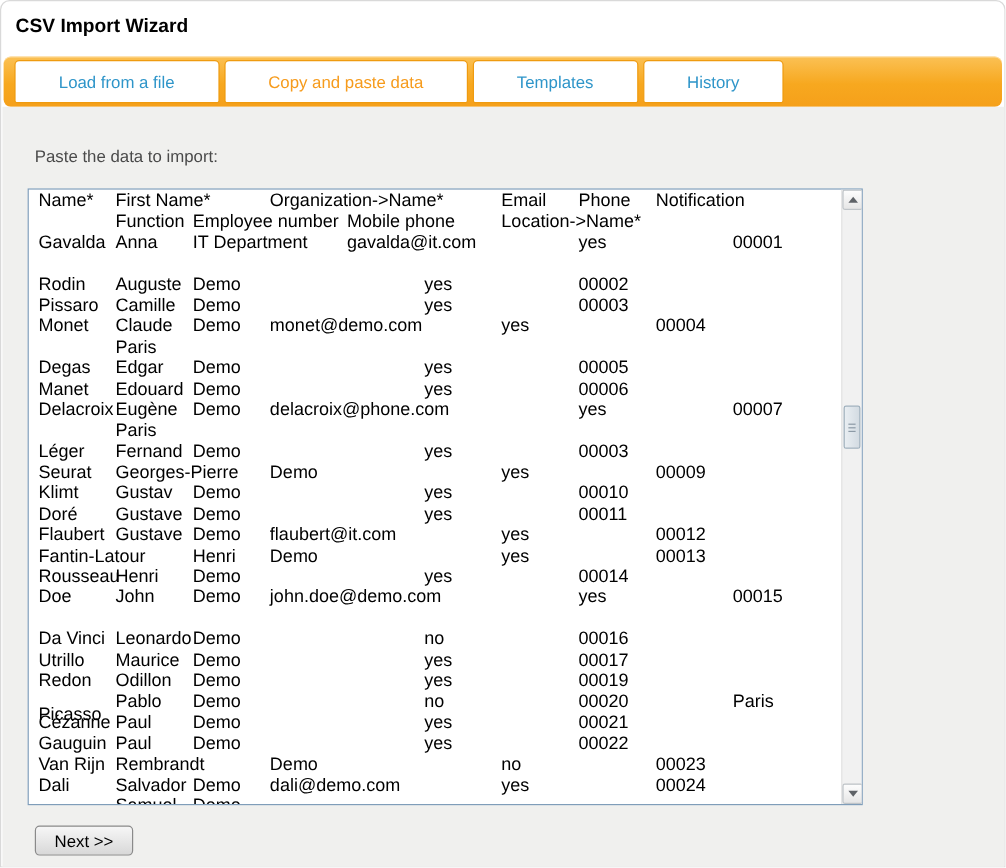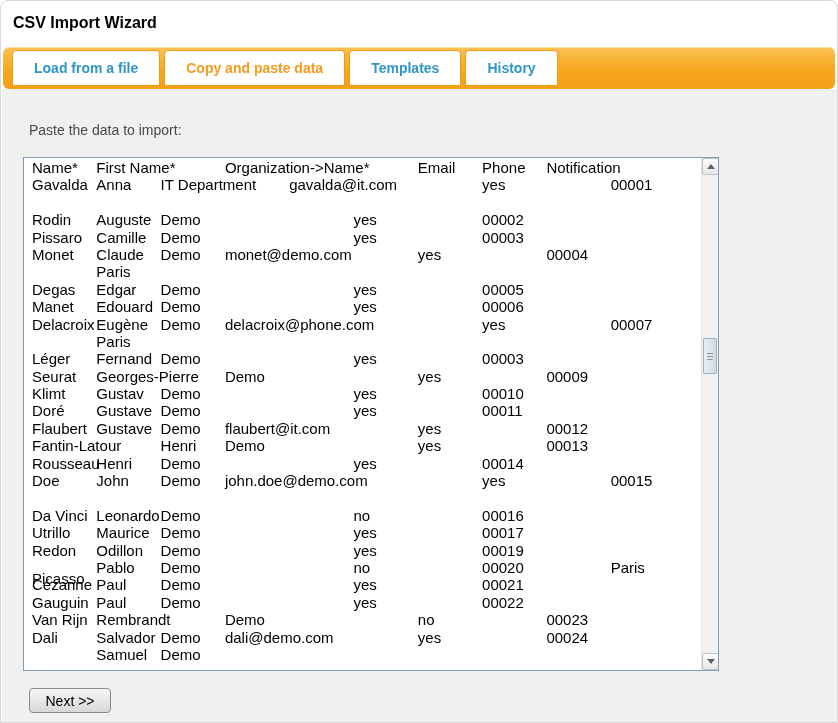--- a/index.html
+++ b/index.html
@@ -15,21 +15,21 @@
     position:absolute;left:2px;top:46px;width:832px;height:42px;
     background:linear-gradient(#fbc155,#f7a81f 55%,#f5a01a);
     border-radius:6px;box-sizing:border-box;
     box-shadow:inset 0 1px 0 rgba(255,255,255,.45);
     display:flex;align-items:flex-start;padding:3px 0 0 9px;
   }
   .tab{
     height:36px;margin-right:4px;background:#fff;
     border:1px solid #ef9b10;border-radius:4px 4px 2px 2px;
     display:flex;align-items:center;justify-content:center;
-    padding:0 21px;font-size:14px;font-weight:bold;color:#2e95c9;
+    padding:0 36px;font-size:14px;font-weight:normal;color:#2e95c9;
     box-sizing:border-box;cursor:pointer;white-space:nowrap;
   }
   .tab.active{color:#f69b1c;}
   .content{
     position:absolute;left:1px;top:88px;width:836px;height:634px;
     background:#f0f0ee;
   }
   .paste-label{
     position:absolute;left:28px;top:121px;font-size:14px;color:#4a4a4a;
   }
@@ -91,20 +91,26 @@
 
   <div class="csv-box">
     <div class="csv-text">
         <div class="csv-row">
           <span class="csv-cell" style="left: 0px;">Name*</span>
           <span class="csv-cell" style="left: 64.3px;">First Name*</span>
           <span class="csv-cell" style="left: 192.9px;">Organization-&gt;Name*</span>
           <span class="csv-cell" style="left: 385.8px;">Email</span>
           <span class="csv-cell" style="left: 450.1px;">Phone</span>
           <span class="csv-cell" style="left: 514.4px;">Notification</span>
+        </div>
+        <div class="csv-row">
+          <span class="csv-cell" style="left: 64.3px;">Function</span>
+          <span class="csv-cell" style="left: 128.6px;">Employee number</span>
+          <span class="csv-cell" style="left: 257.2px;">Mobile phone</span>
+          <span class="csv-cell" style="left: 385.8px;">Location-&gt;Name*</span>
         </div>
         <div class="csv-row">
           <span class="csv-cell" style="left: 0px;">Gavalda</span>
           <span class="csv-cell" style="left: 64.3px;">Anna</span>
           <span class="csv-cell" style="left: 128.6px;">IT Department</span>
           <span class="csv-cell" style="left: 257.2px;">gavalda@it.com</span>
           <span class="csv-cell" style="left: 450.1px;">yes</span>
           <span class="csv-cell" style="left: 578.7px;">00001</span>
         </div>
         <div class="csv-row"></div>

